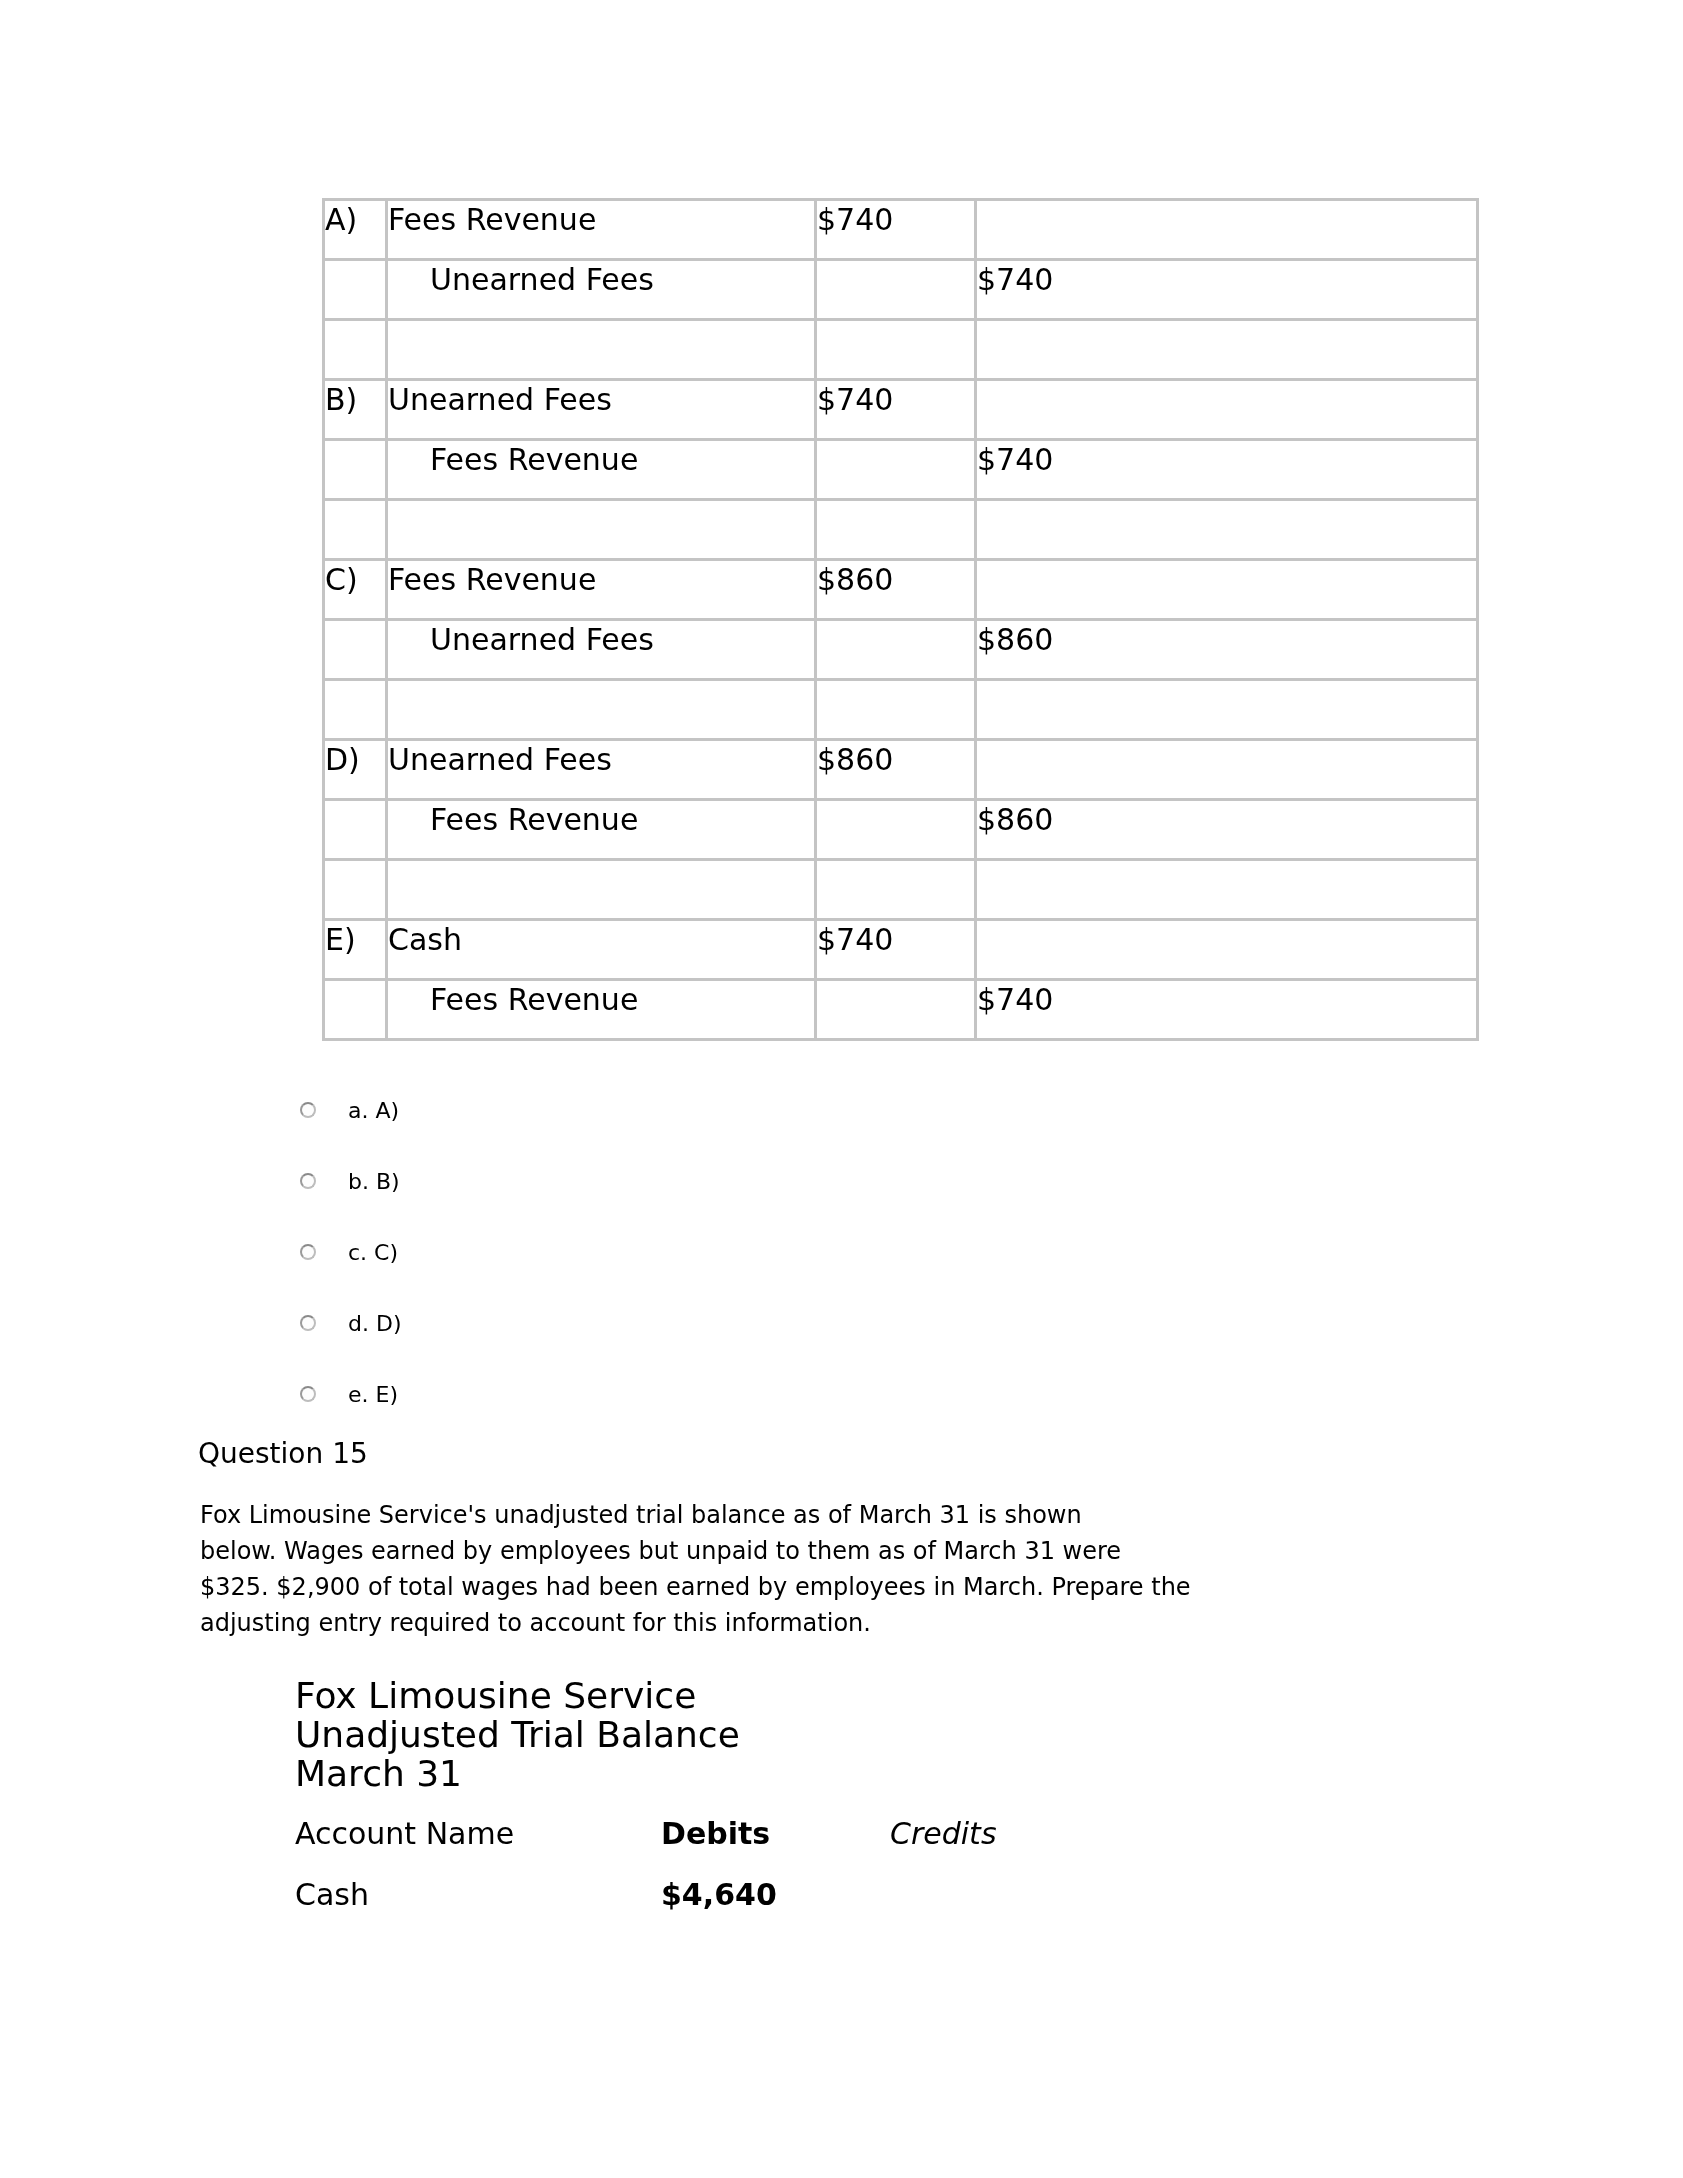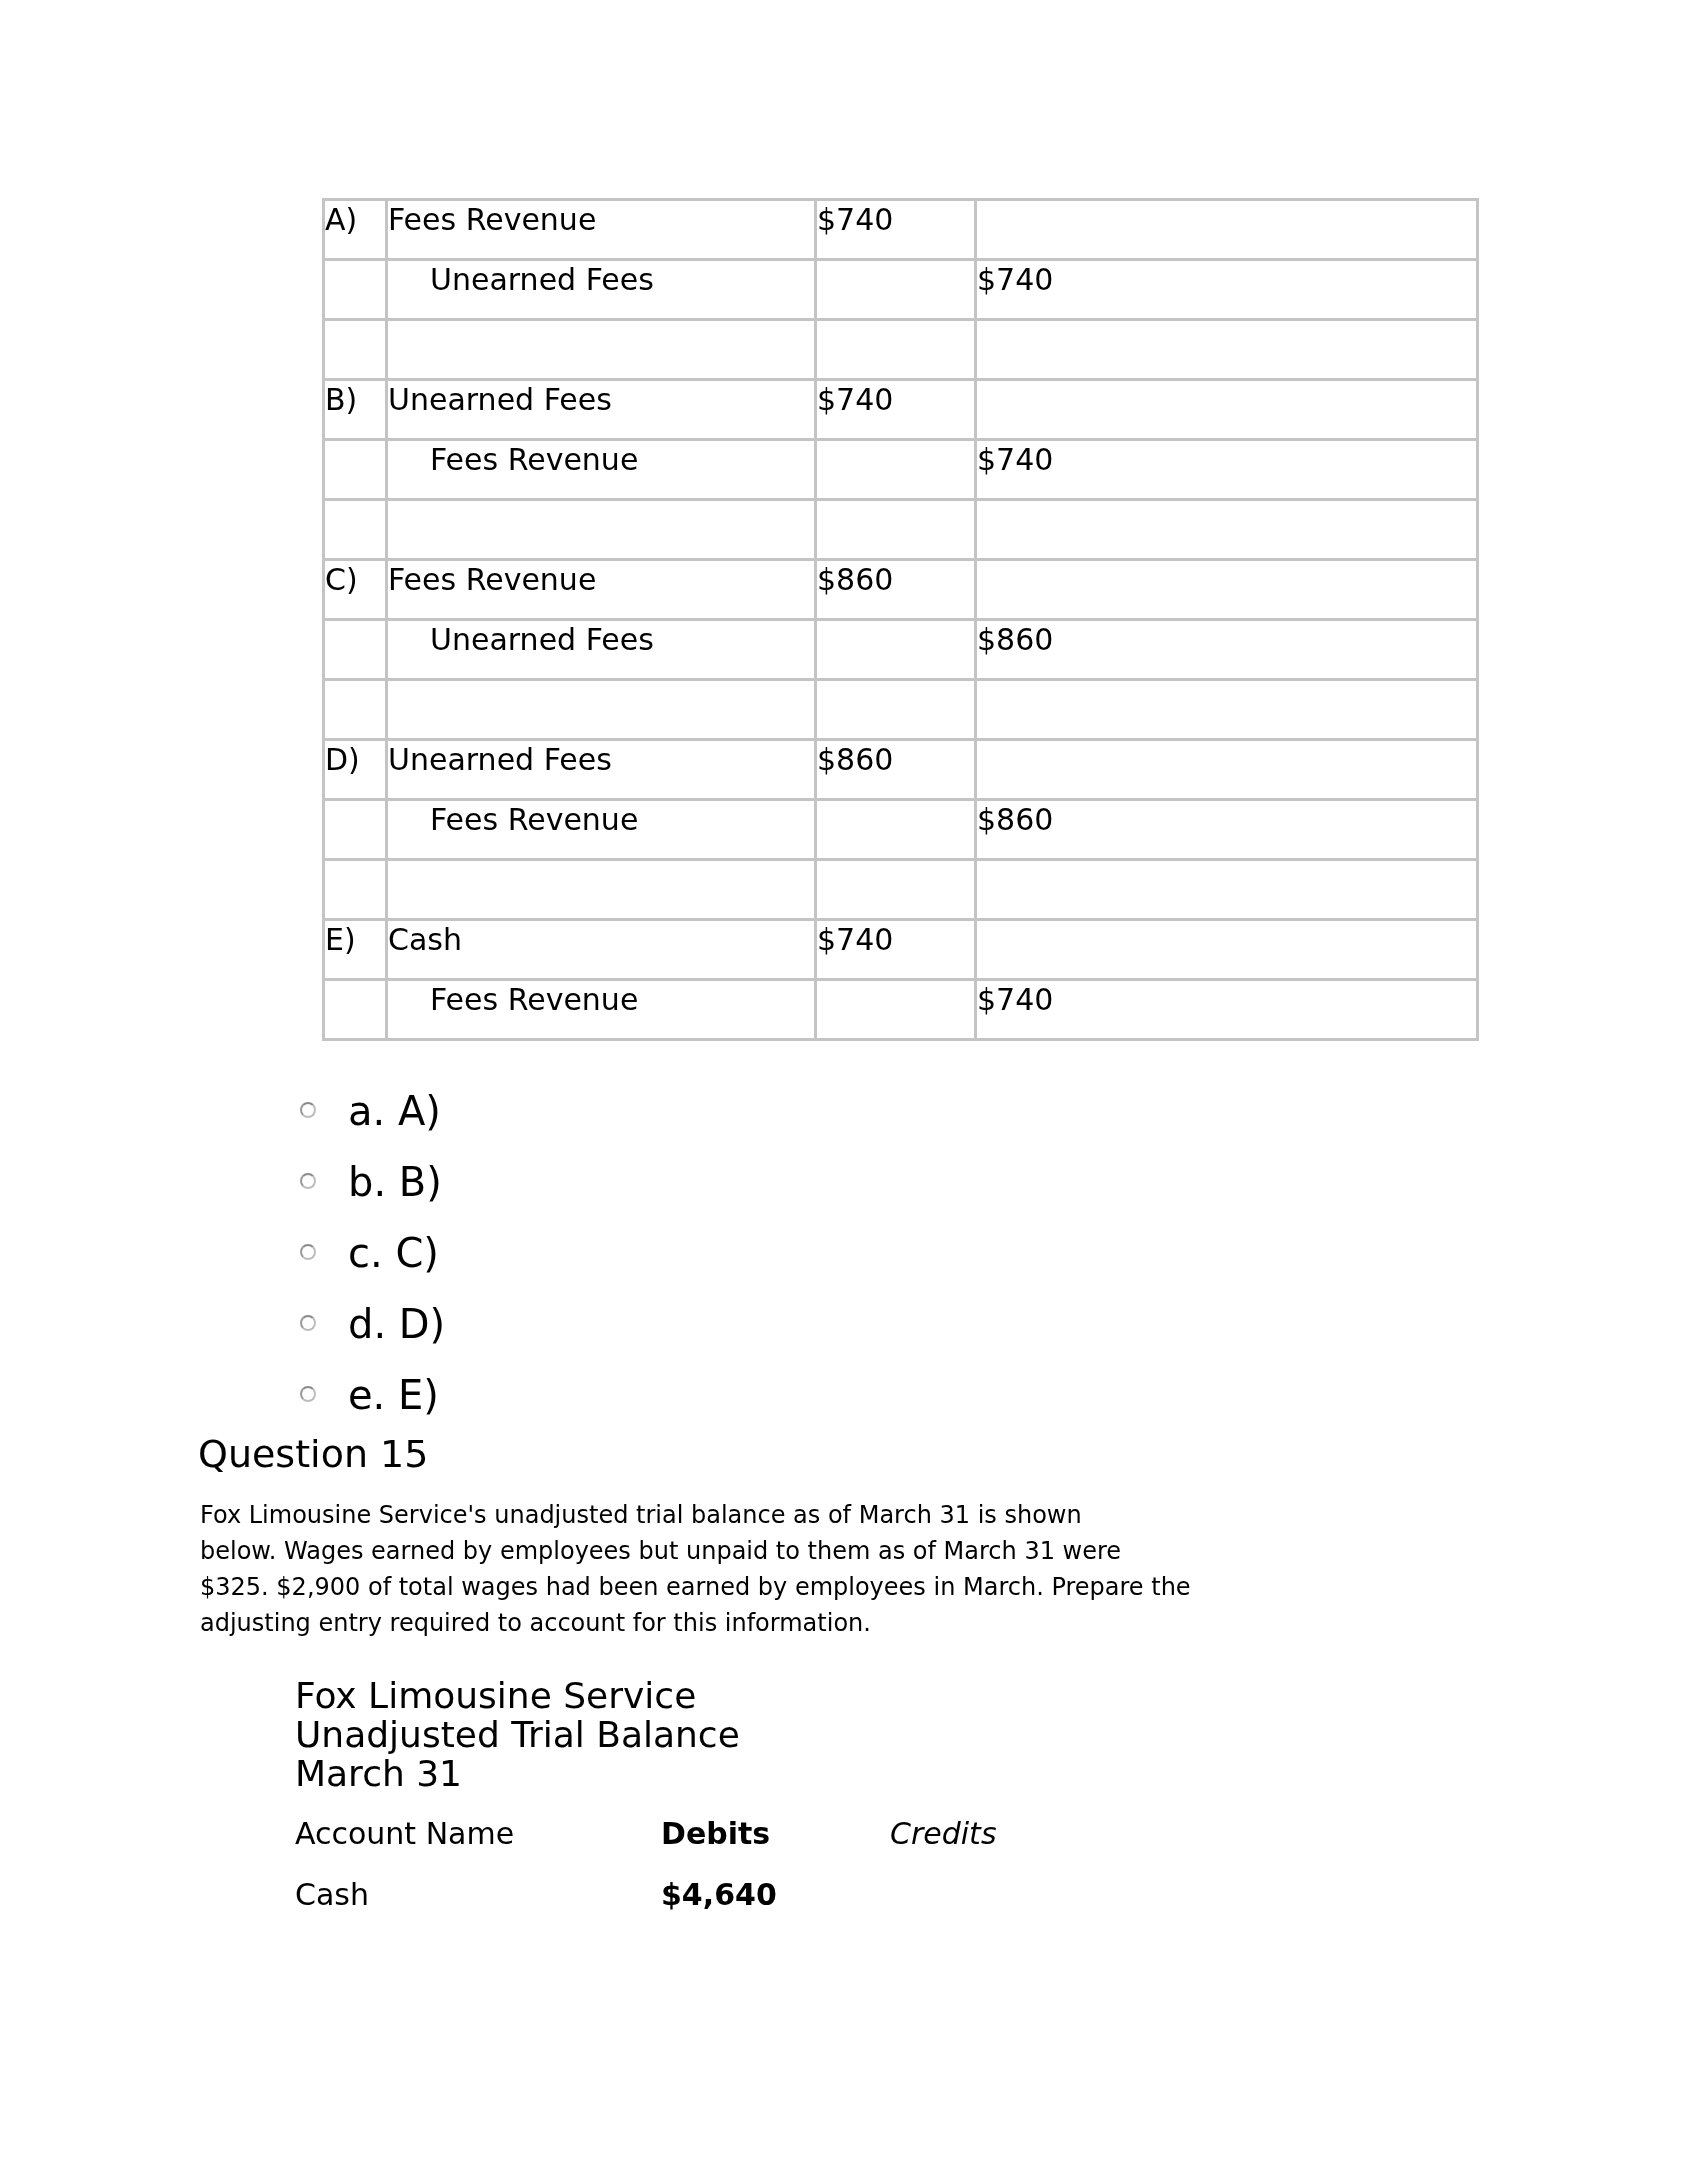--- a/index.html
+++ b/index.html
@@ -13,22 +13,22 @@
   .jtable td.c1 { width: 426px; }
   .jtable td.c2 { width: 157px; }
   .jtable td.c3 { }
   .jtable td .txt { display: block; padding-top: 0px; }
   .jtable td.indent .txt { padding-left: 42px; }
   .options { position: absolute; left: 300px; top: 1092px; }
   .opt { height: 71px; display: flex; align-items: flex-start; }
   .radio { width: 16px; height: 16px; border-radius: 50%; border: 2px solid #bdbdbd;
            border-top-color: #8a8a8a; border-left-color: #9a9a9a; background: #fdfdfd;
            margin-top: 10px; box-sizing: border-box; cursor: pointer; }
-  .opt-label { font-size: 40px; line-height: 38px; margin-left: 32px; }
-  .q-title { position: absolute; left: 198px; top: 1434px; font-size: 38px; line-height: 40px; }
+  .opt-label { font-size: 22px; line-height: 38px; margin-left: 32px; }
+  .q-title { position: absolute; left: 198px; top: 1434px; font-size: 28px; line-height: 40px; }
   .q-body { position: absolute; left: 200px; top: 1497px; width: 1307px; font-size: 24px;
             line-height: 36px; white-space: pre-line; }
   .tb-head { position: absolute; left: 295px; top: 1676px; font-size: 36px; line-height: 39px; }
   .tb-row { position: absolute; left: 295px; font-size: 30px; line-height: 40px; width: 990px; }
   .tb-row span { position: absolute; top: 0; white-space: nowrap; }
   .tb-row .n { left: 0; }
   .tb-row .d { left: 366px; font-weight: bold; }
   .tb-row .cr { left: 595px; font-style: italic; }
 </style>
 </head>

